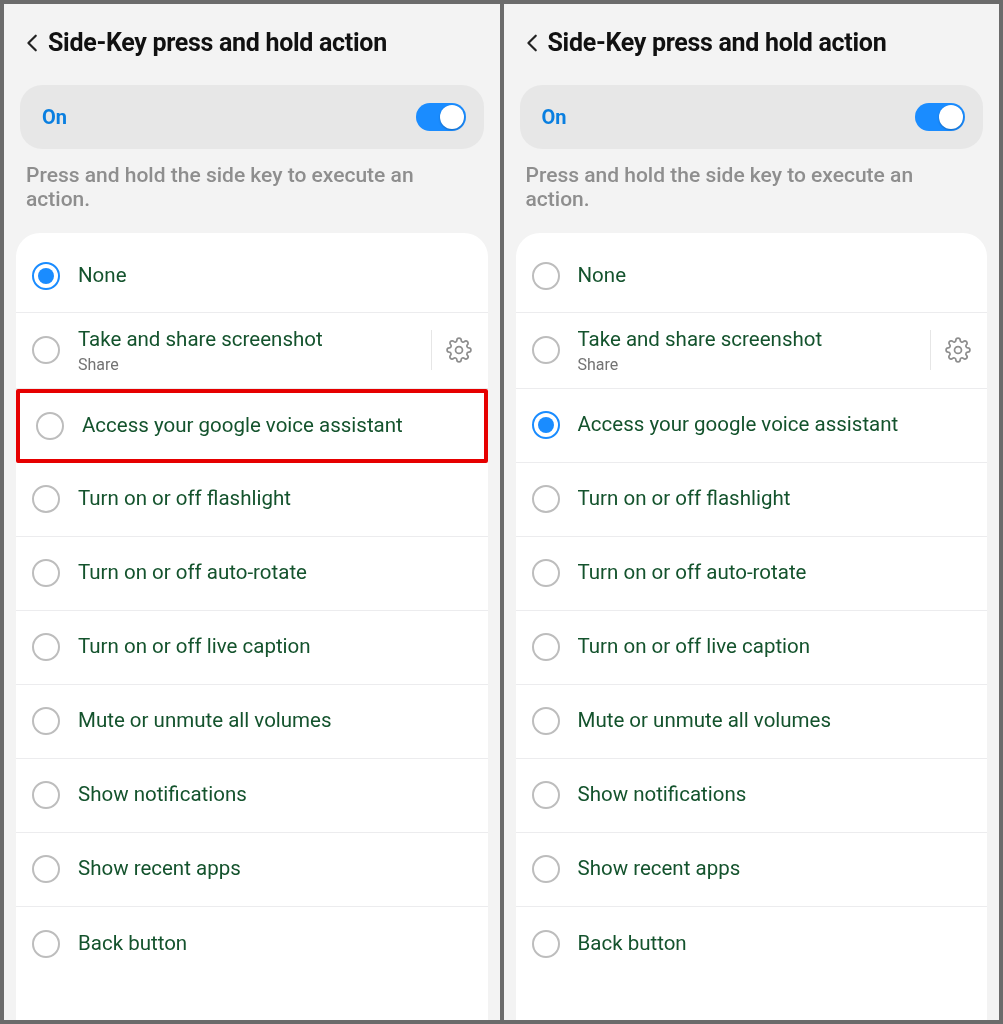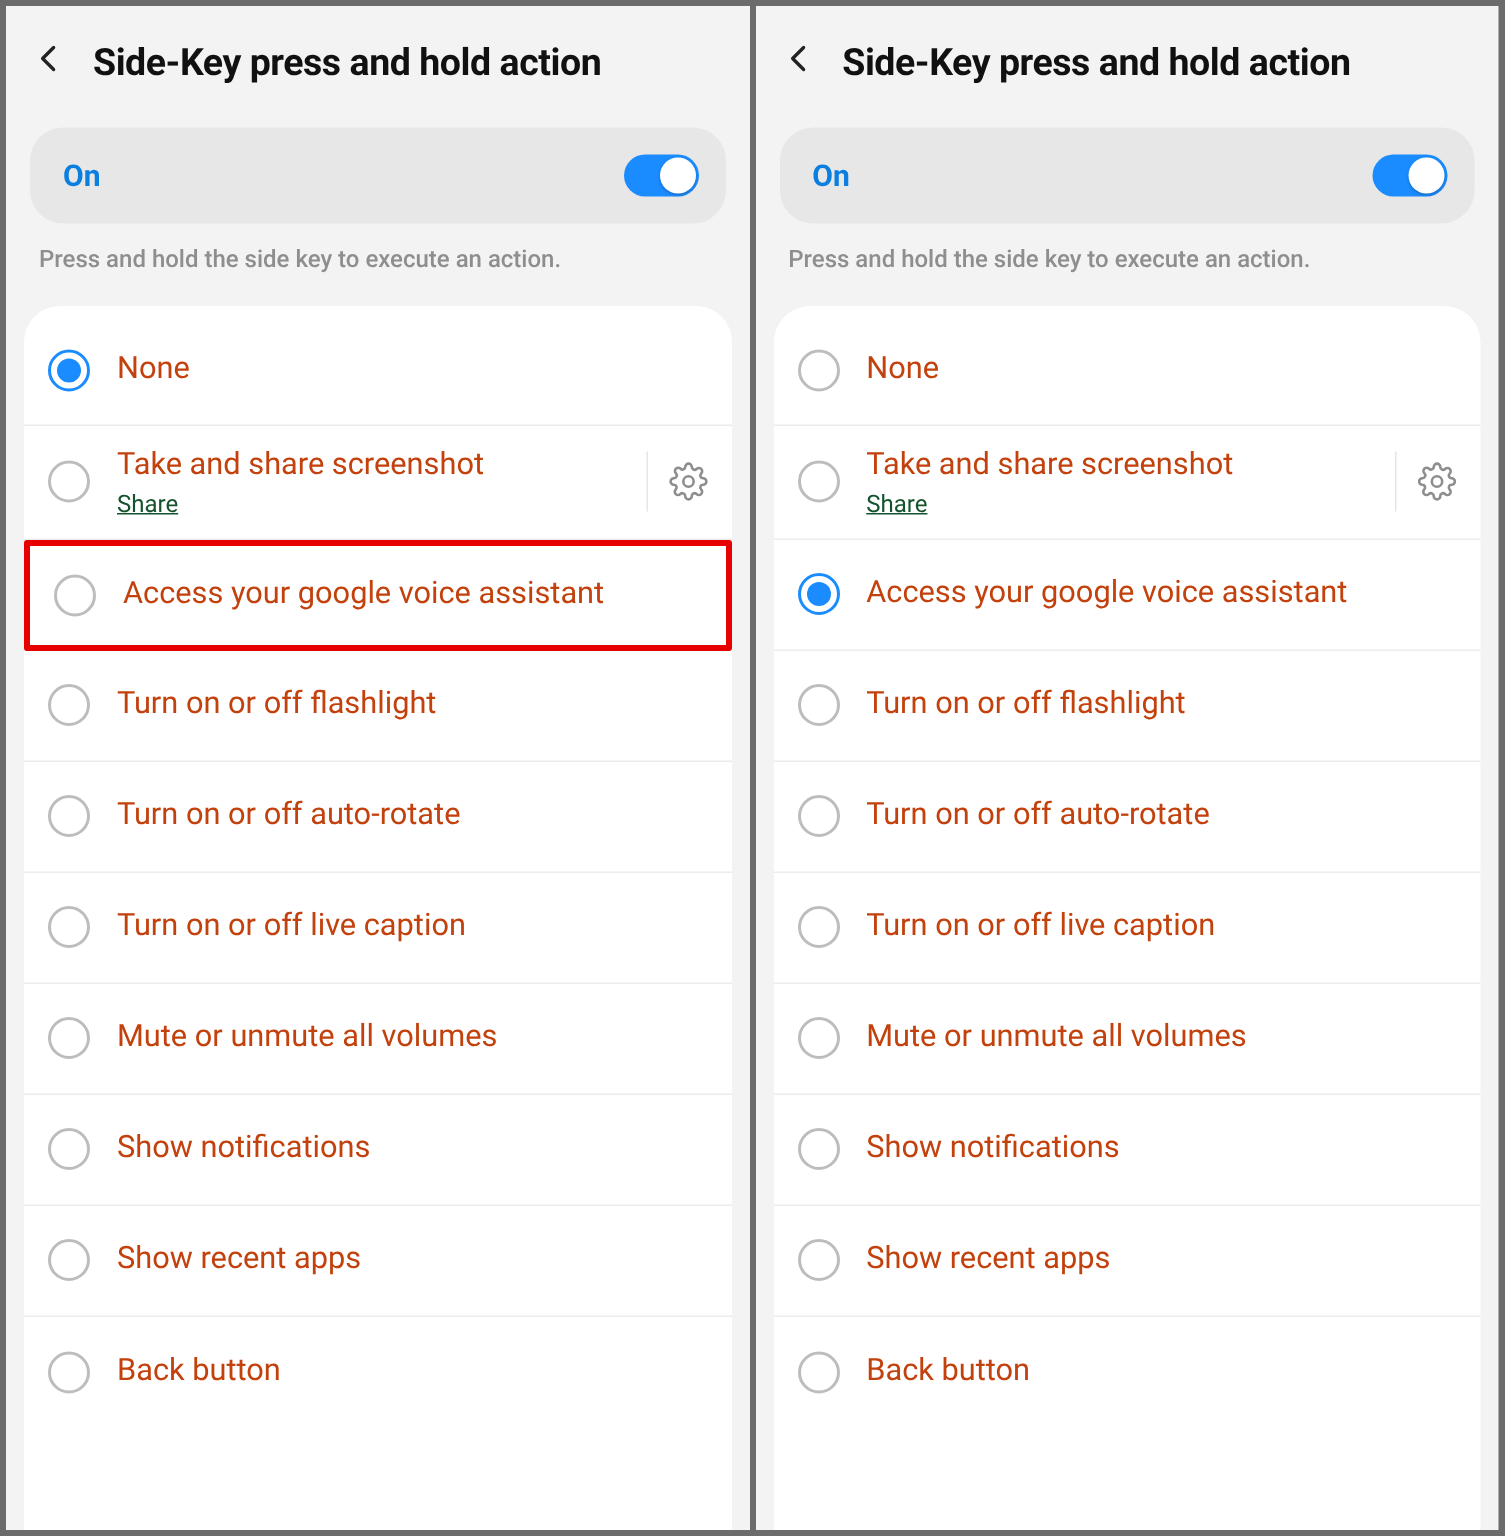--- a/index.html
+++ b/index.html
@@ -14,22 +14,23 @@
   }
   .pane {
     flex: 1;
     background: #f3f3f3;
     display: flex;
     flex-direction: column;
     overflow: hidden;
   }
   .header {
     display: flex;
+    align-items: center;
     padding: 24px 8px 22px 18px;
-    gap: 18px;
+    gap: 4px;
   }
   .back-icon svg { display: block; }
   .title {
     font-size: 25px;
     font-weight: 700;
     color: #111;
     letter-spacing: -0.3px;
   }
   .toggle-row {
     background: #e7e7e7;
@@ -59,21 +60,21 @@
     right: 2px;
     top: 2px;
     width: 24px;
     height: 24px;
     background: #fff;
     border-radius: 50%;
     box-shadow: 0 1px 2px rgba(0,0,0,0.25);
   }
   .hint {
     color: #8e8e8e;
-    font-size: 16px;
+    font-size: 21px;
     padding: 0 22px 18px 22px;
     font-weight: 500;
   }
   .card {
     background: #fff;
     border-top-left-radius: 24px;
     border-top-right-radius: 24px;
     margin: 4px 12px 0 12px;
     flex: 1;
     padding-top: 6px;
@@ -109,28 +110,27 @@
     border-radius: 50%;
   }
   .option-text {
     flex: 1;
     display: flex;
     flex-direction: column;
     justify-content: center;
   }
   .option-label {
     font-size: 20.5px;
-    color: #c2410c;
+    color: #14532d;
     line-height: 1.25;
   }
   .option-sub {
     font-size: 16px;
-    color: #14532d;
+    color: #737373;
     margin-top: 2px;
-    text-decoration: underline;
   }
   .option .gear {
     margin-left: 8px;
     padding-left: 14px;
     border-left: 1px solid #e6e6e6;
     height: 40px;
     display: flex;
     align-items: center;
   }
   .gear svg { display: block; }

